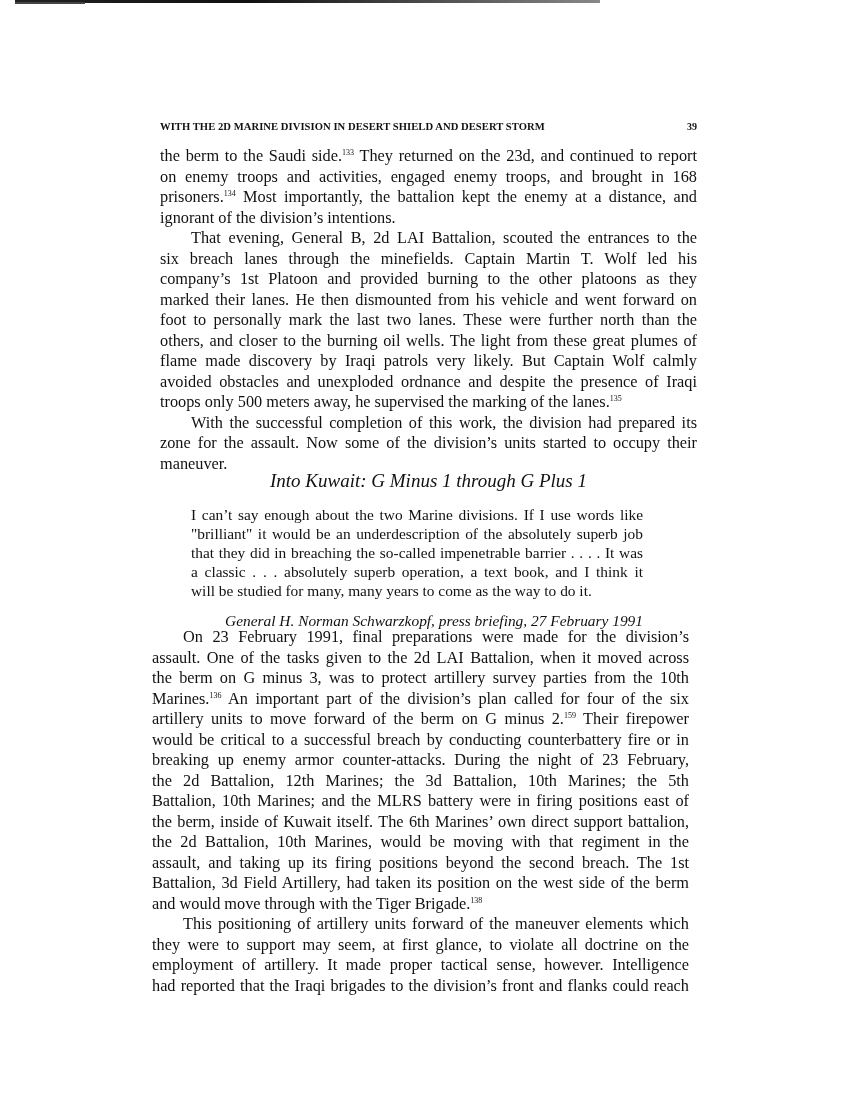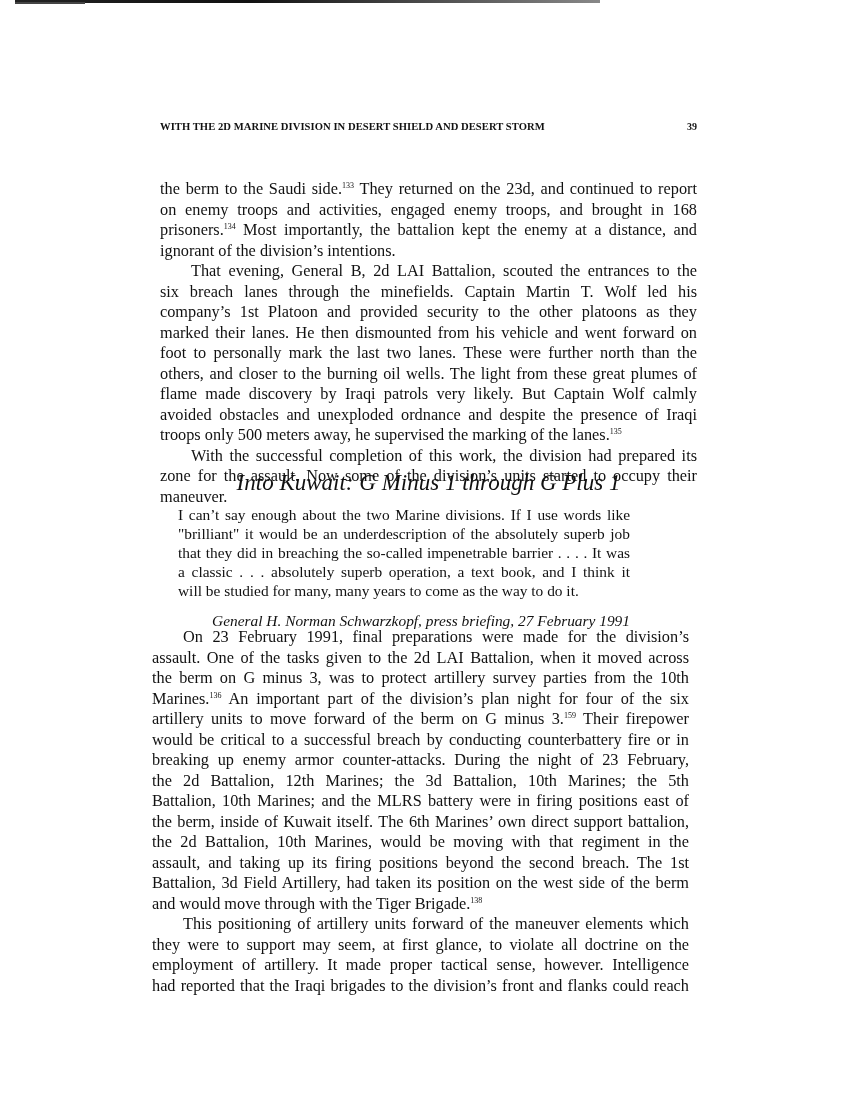--- a/index.html
+++ b/index.html
@@ -12,45 +12,45 @@
                   font-size: 10.6px; font-weight: bold; letter-spacing: 0.05px; text-align: right; }
   .running-head .title { position: absolute; left: 0; top: 0; white-space: nowrap; }
   .running-head .pnum { position: absolute; right: 0; top: 0; font-size: 10px; }
   .body { position: absolute; left: 160px; top: 146px; width: 537px; }
   .line { display: block; height: 20.5px; line-height: 20.5px; font-size: 16.3px;
           text-align: justify; text-align-last: justify; white-space: nowrap; overflow: visible; }
   .line.last { text-align-last: left; }
   .line.indent { padding-left: 31px; }
   sup { font-size: 8px; vertical-align: 6px; line-height: 0; }
   .section-title { position: absolute; left: 160px; top: 470px; width: 537px; text-align: center;
-                   font-style: italic; font-size: 23px; }
-  .quote { position: absolute; left: 178px; top: 505px; width: 452px; }
+                   font-style: italic; font-size: 19px; }
+  .quote { position: absolute; left: 191px; top: 505px; width: 452px; }
   .quote .line { font-size: 15.4px; height: 19px; line-height: 19px; }
   .quote .attr { font-style: italic; padding-left: 22px; text-align-last: right; margin-top: 11px; }
   .body2 { position: absolute; left: 152px; top: 627px; width: 537px; }
 </style>
 </head>
 <body>
 
 <div class="scanline"></div>
 <div class="scanline2"></div>
 
 <div class="running-head">
   <span class="title">WITH THE 2D MARINE DIVISION IN DESERT SHIELD AND DESERT STORM</span>
   <span class="pnum">39</span>
 </div>
 
 <div class="body" id="section1">
-    <span class="line" style="white-space: nowrap; margin-top: 33px;"><span>the berm to the Saudi side.</span><sup>133</sup><span> They returned on the 23d, and continued to report</span></span>
+    <span class="line" style="white-space: nowrap;"><span>the berm to the Saudi side.</span><sup>133</sup><span> They returned on the 23d, and continued to report</span></span>
     <span class="line"><span>on enemy troops and activities, engaged enemy troops, and brought in 168</span></span>
     <span class="line" style="white-space: nowrap;"><span>prisoners.</span><sup>134</sup><span> Most importantly, the battalion kept the enemy at a distance, and</span></span>
     <span class="line last"><span>ignorant of the division’s intentions.</span></span>
     <span class="line indent"><span>That evening, General B, 2d LAI Battalion, scouted the entrances to the</span></span>
     <span class="line"><span>six breach lanes through the minefields. Captain Martin T. Wolf led his</span></span>
-    <span class="line"><span>company’s 1st Platoon and provided security to the other platoons as they</span></span>
+    <span class="line"><span>company’s 1st Platoon and provided burning to the other platoons as they</span></span>
     <span class="line"><span>marked their lanes. He then dismounted from his vehicle and went forward on</span></span>
     <span class="line"><span>foot to personally mark the last two lanes. These were further north than the</span></span>
     <span class="line"><span>others, and closer to the burning oil wells. The light from these great plumes of</span></span>
     <span class="line"><span>flame made discovery by Iraqi patrols very likely. But Captain Wolf calmly</span></span>
     <span class="line"><span>avoided obstacles and unexploded ordnance and despite the presence of Iraqi</span></span>
     <span class="line last" style="white-space: nowrap;"><span>troops only 500 meters away, he supervised the marking of the lanes.</span><sup>135</sup></span>
     <span class="line indent"><span>With the successful completion of this work, the division had prepared its</span></span>
     <span class="line"><span>zone for the assault. Now some of the division’s units started to occupy their</span></span>
     <span class="line last"><span>maneuver.</span></span>
   </div>
@@ -65,22 +65,22 @@
       <span class="line">a classic . . . absolutely superb operation, a text book, and I think it</span>
       <span class="line last">will be studied for many, many years to come as the way to do it.</span>
     </div>
   <div class="line attr">General H. Norman Schwarzkopf, press briefing, 27 February 1991</div>
 </div>
 
 <div class="body2" id="section2">
     <span class="line indent"><span>On 23 February 1991, final preparations were made for the division’s</span></span>
     <span class="line"><span>assault. One of the tasks given to the 2d LAI Battalion, when it moved across</span></span>
     <span class="line"><span>the berm on G minus 3, was to protect artillery survey parties from the 10th</span></span>
-    <span class="line" style="white-space: nowrap;"><span>Marines.</span><sup>136</sup><span> An important part of the division’s plan night for four of the six</span></span>
-    <span class="line" style="white-space: nowrap;"><span>artillery units to move forward of the berm on G minus 3.</span><sup>159</sup><span> Their firepower</span></span>
+    <span class="line" style="white-space: nowrap;"><span>Marines.</span><sup>136</sup><span> An important part of the division’s plan called for four of the six</span></span>
+    <span class="line" style="white-space: nowrap;"><span>artillery units to move forward of the berm on G minus 2.</span><sup>159</sup><span> Their firepower</span></span>
     <span class="line"><span>would be critical to a successful breach by conducting counterbattery fire or in</span></span>
     <span class="line"><span>breaking up enemy armor  counter-attacks. During the night of 23 February,</span></span>
     <span class="line"><span>the 2d Battalion, 12th Marines; the 3d Battalion, 10th Marines; the 5th</span></span>
     <span class="line"><span>Battalion, 10th Marines; and the MLRS battery were in firing positions east of</span></span>
     <span class="line"><span>the berm, inside of Kuwait itself. The 6th Marines’ own direct support battalion,</span></span>
     <span class="line"><span>the 2d Battalion, 10th Marines, would be moving with that regiment in the</span></span>
     <span class="line"><span>assault, and taking up its firing positions beyond the second breach. The 1st</span></span>
     <span class="line"><span>Battalion, 3d Field Artillery, had taken its position on the west side of the berm</span></span>
     <span class="line last" style="white-space: nowrap;"><span>and would move through with the Tiger Brigade.</span><sup>138</sup></span>
     <span class="line indent"><span>This positioning of artillery units forward of the maneuver elements which</span></span>

